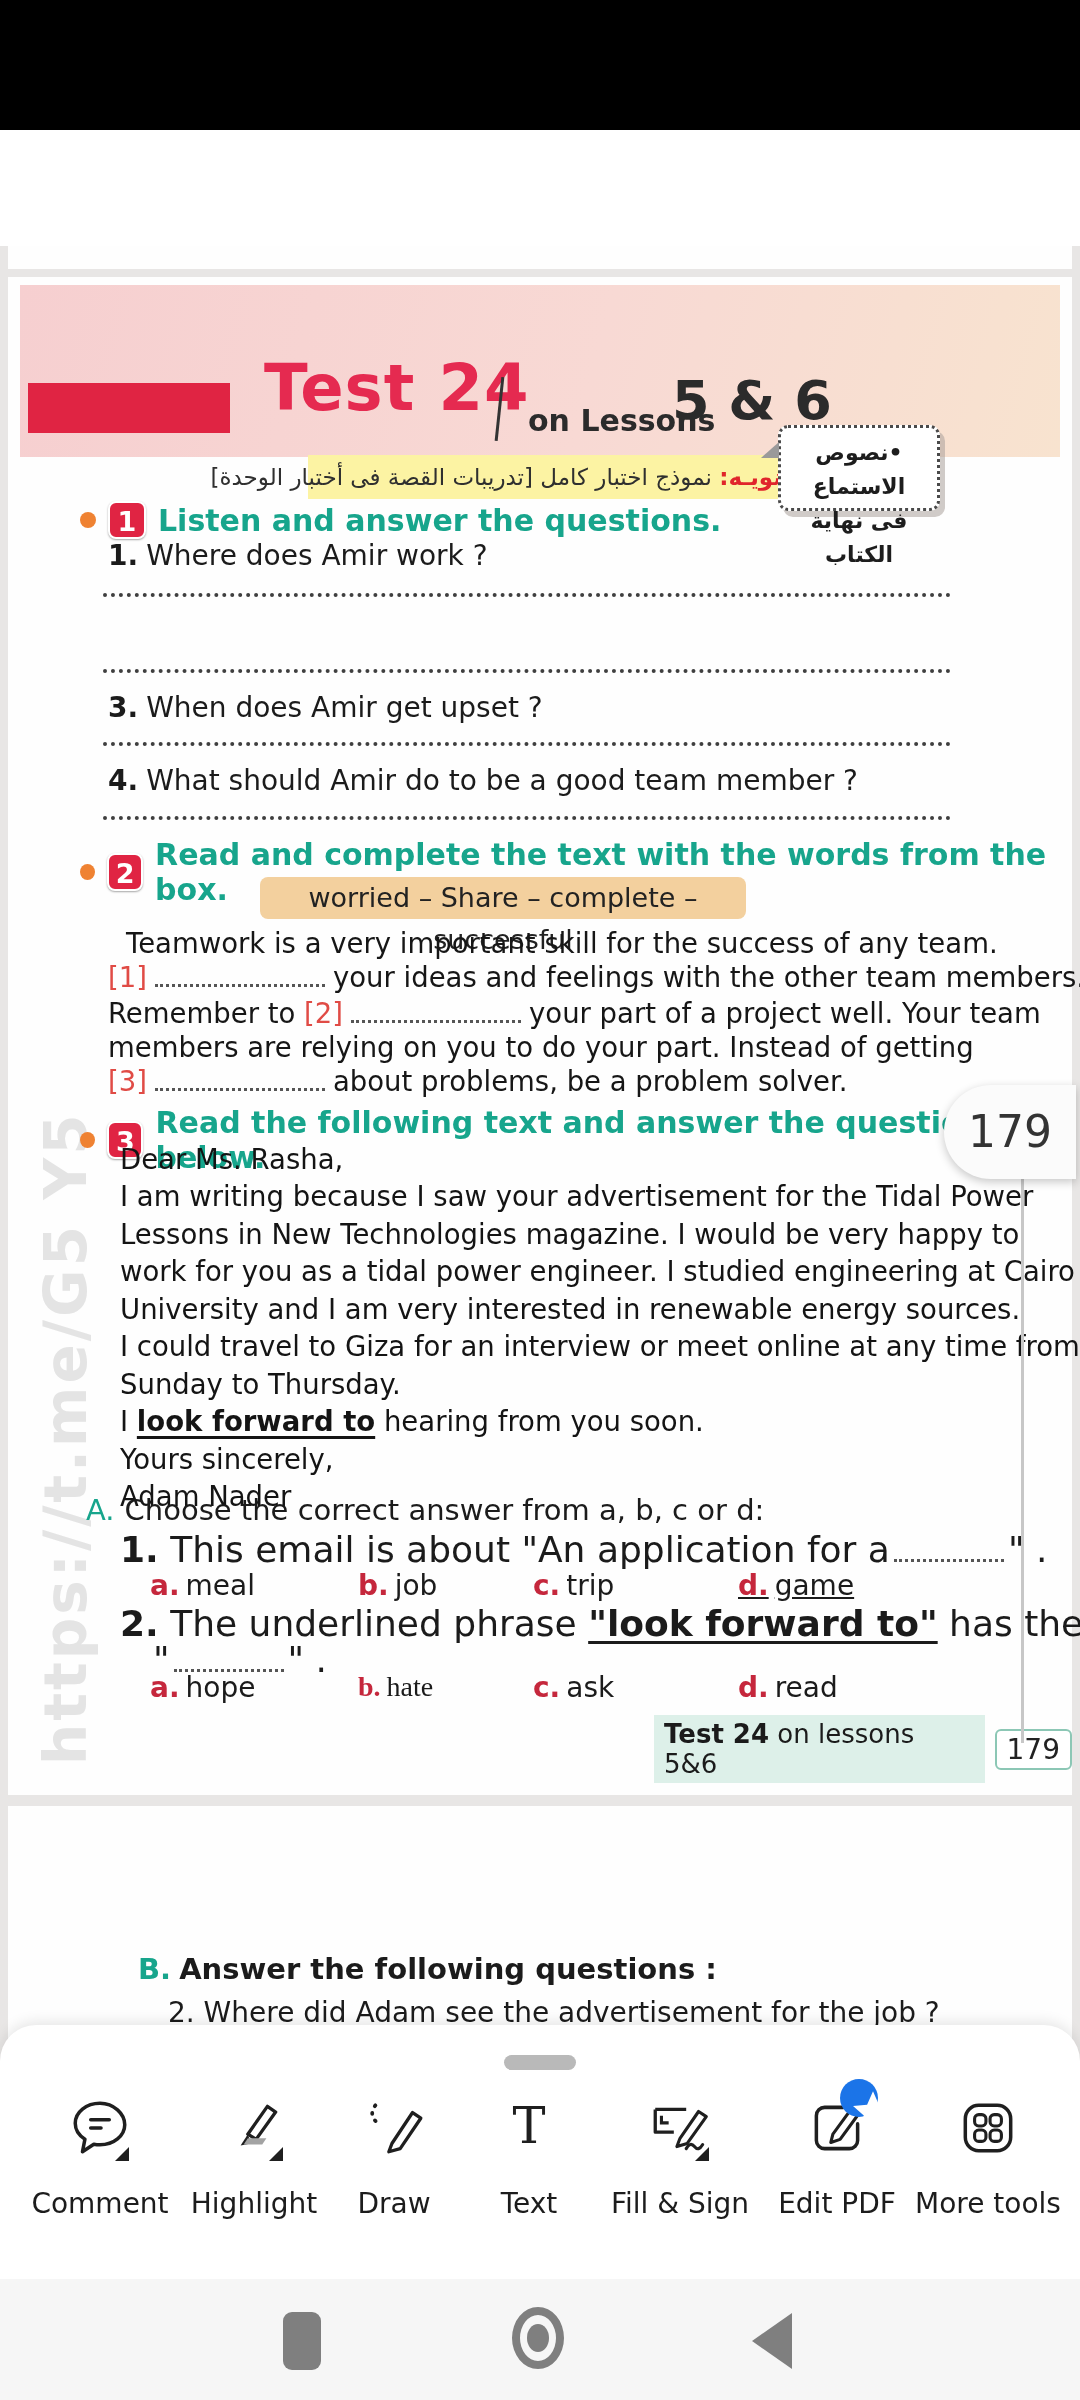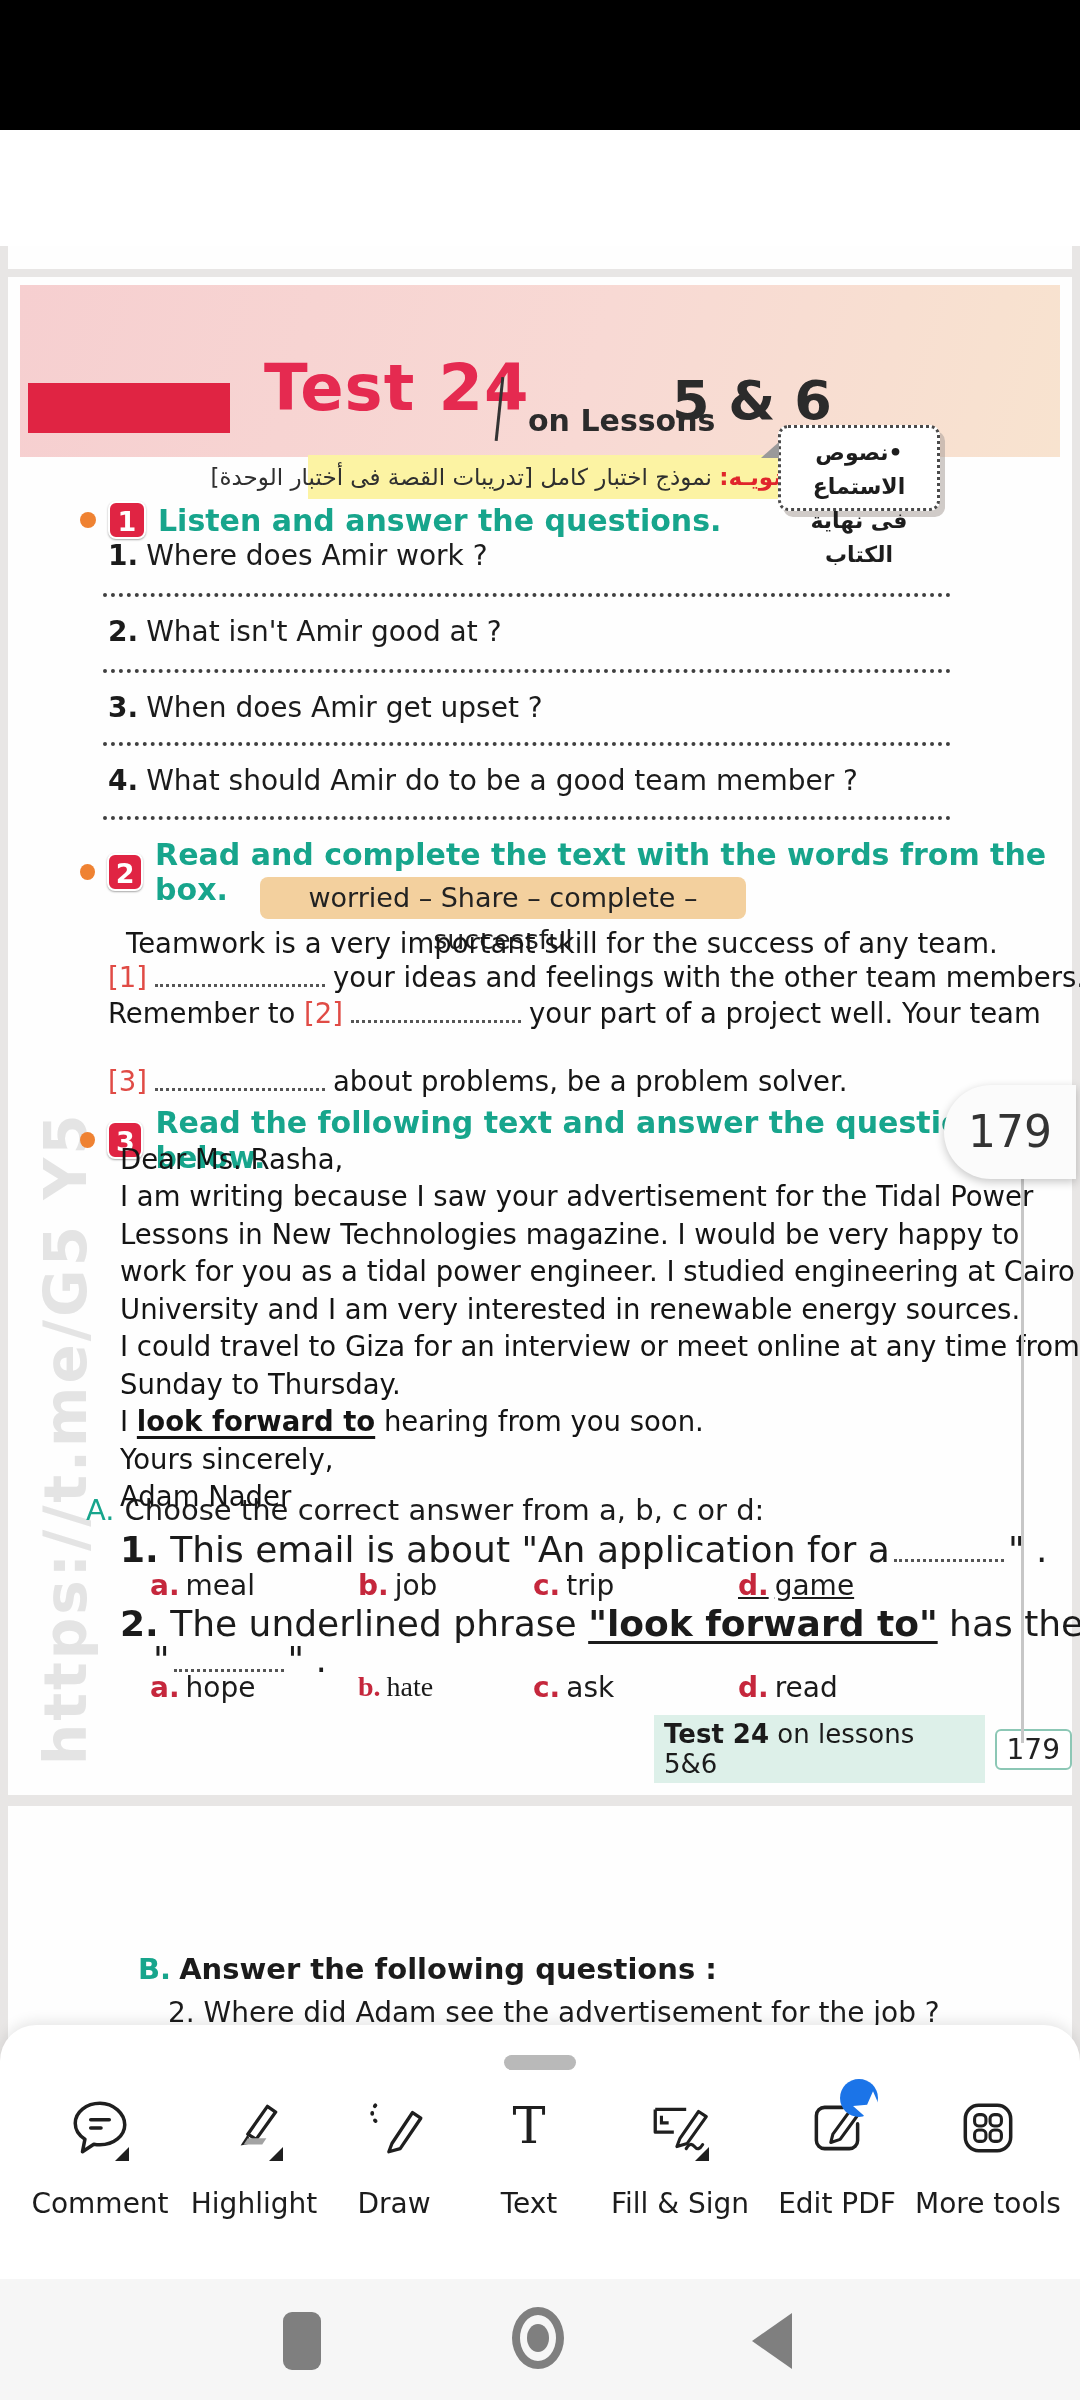--- a/index.html
+++ b/index.html
@@ -169,40 +169,40 @@
         <div>فى نهاية الكتاب</div>
       </div>
 
       <div class="sec-head" style="top:224px;">
         <div class="bullet"></div>
         <div class="num-badge">1</div>
         <div class="sec-title">Listen and answer the questions.</div>
       </div>
       <div class="q-row" style="top:262px;"><b>1.</b><span>Where does Amir work ?</span></div>
       <div class="dotline" style="top:312px;"></div>
-      <div class="q-row" style="top:338px;"><b>2.</b><span>What isn't Amir good at ?</span></div>
       <div class="dotline" style="top:388px;"></div>
       <div class="q-row" style="top:414px;"><b>3.</b><span>When does Amir get upset ?</span></div>
       <div class="dotline" style="top:461px;"></div>
       <div class="q-row" style="top:487px;"><b>4.</b><span>What should Amir do to be a good team member ?</span></div>
       <div class="dotline" style="top:535px;"></div>
 
       <div class="sec-head" style="top:560px;">
         <div class="bullet"></div>
         <div class="num-badge">2</div>
         <div class="sec-title">Read and complete the text with the words from the box.</div>
       </div>
       <div class="word-box">worried – Share – complete – successful</div>
       <div class="p-line" style="top:650px;padding-left:18px;">Teamwork is a very important skill for the success of any team.</div>
       <div class="p-line" style="top:684px;">
         <span class="rednum">[1]</span><span class="blk"></span><span>your ideas and feelings with the other team members.</span>
       </div>
       <div class="p-line" style="top:720px;">
         <span>Remember to</span> <span class="rednum">[2]</span><span class="blk"></span><span>your part of a project well. Your team</span>
       </div>
+      <div class="p-line" style="top:754px;">members are relying on you to do your part. Instead of getting</div>
       <div class="p-line" style="top:788px;">
         <span class="rednum">[3]</span><span class="blk"></span><span>about problems, be a problem solver.</span>
       </div>
 
       <div class="sec-head" style="top:828px;">
         <div class="bullet"></div>
         <div class="num-badge">3</div>
         <div class="sec-title">Read the following text and answer the questions below.</div>
       </div>
       <div class="letter-line" style="top:866px;">Dear Ms. Rasha,</div>

